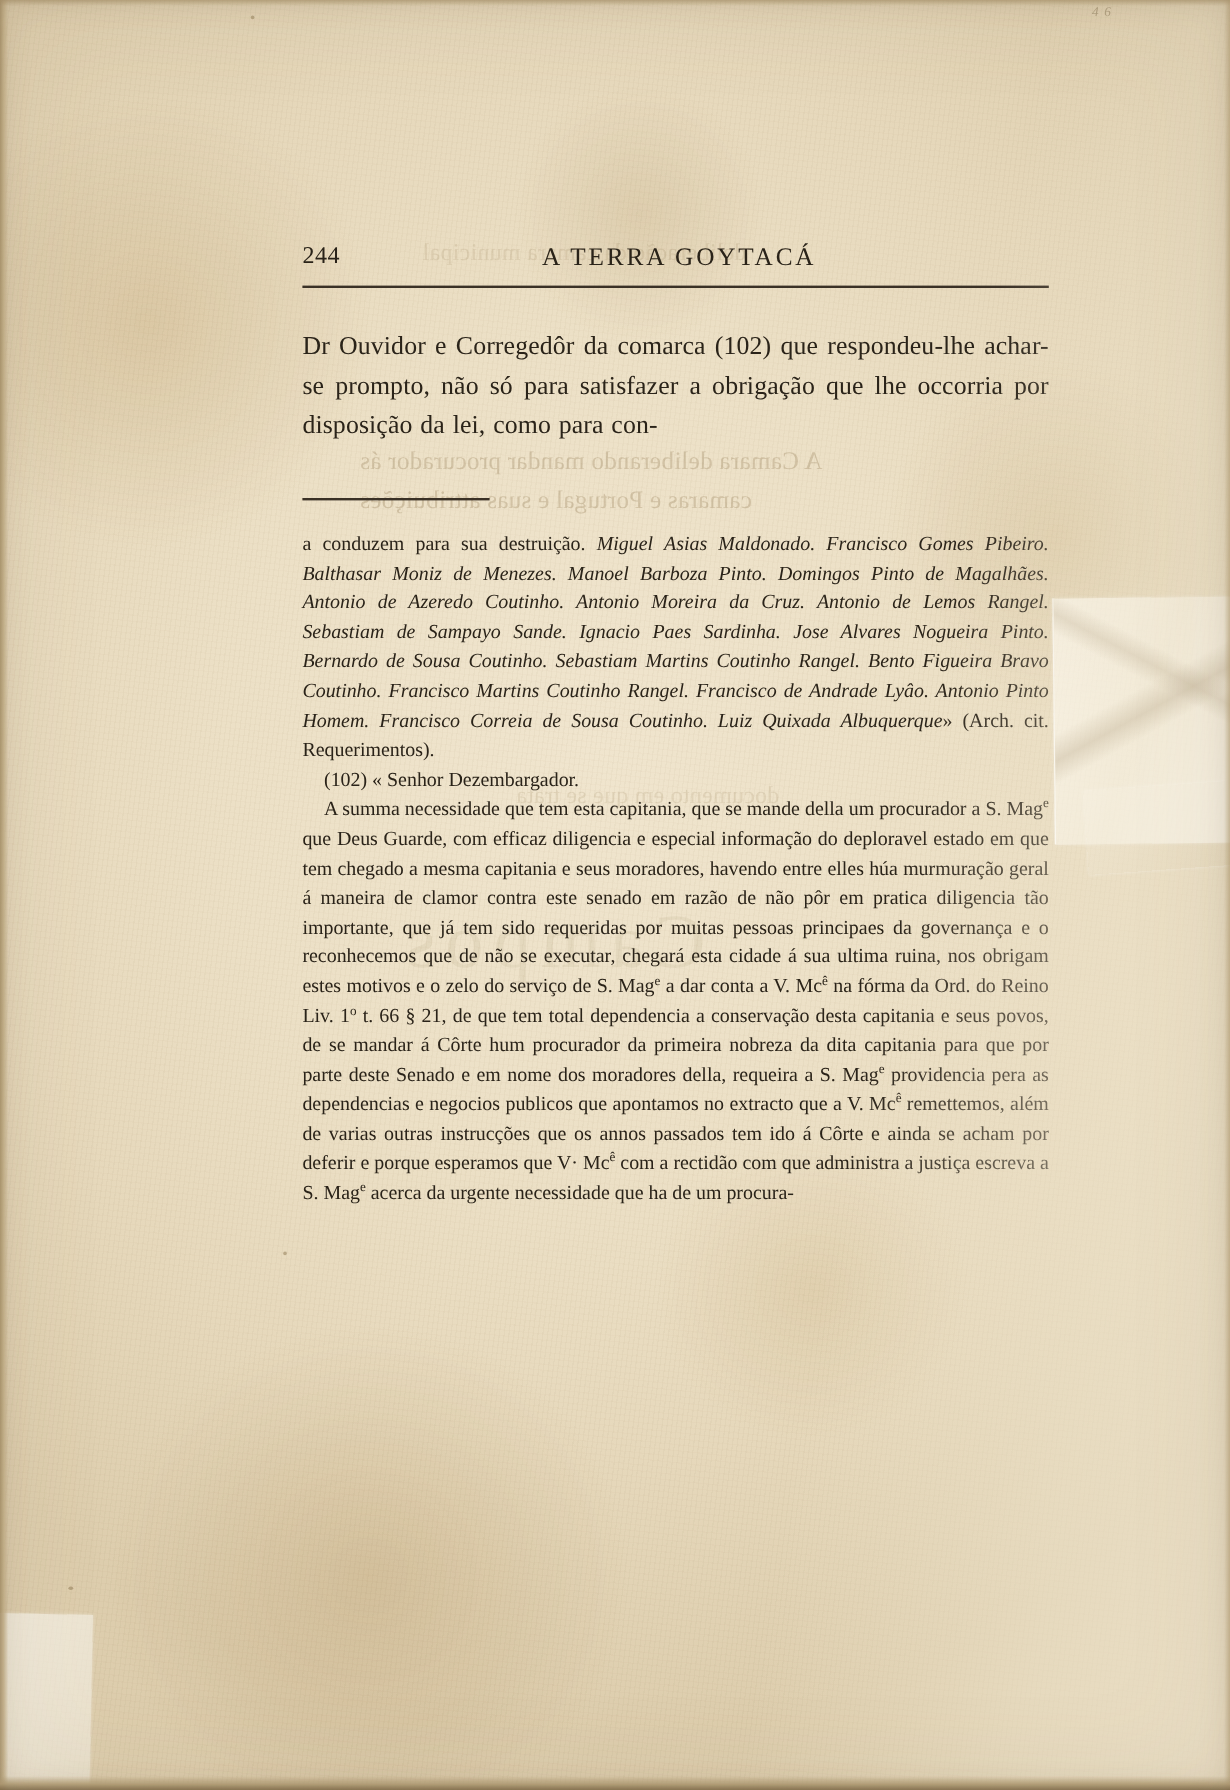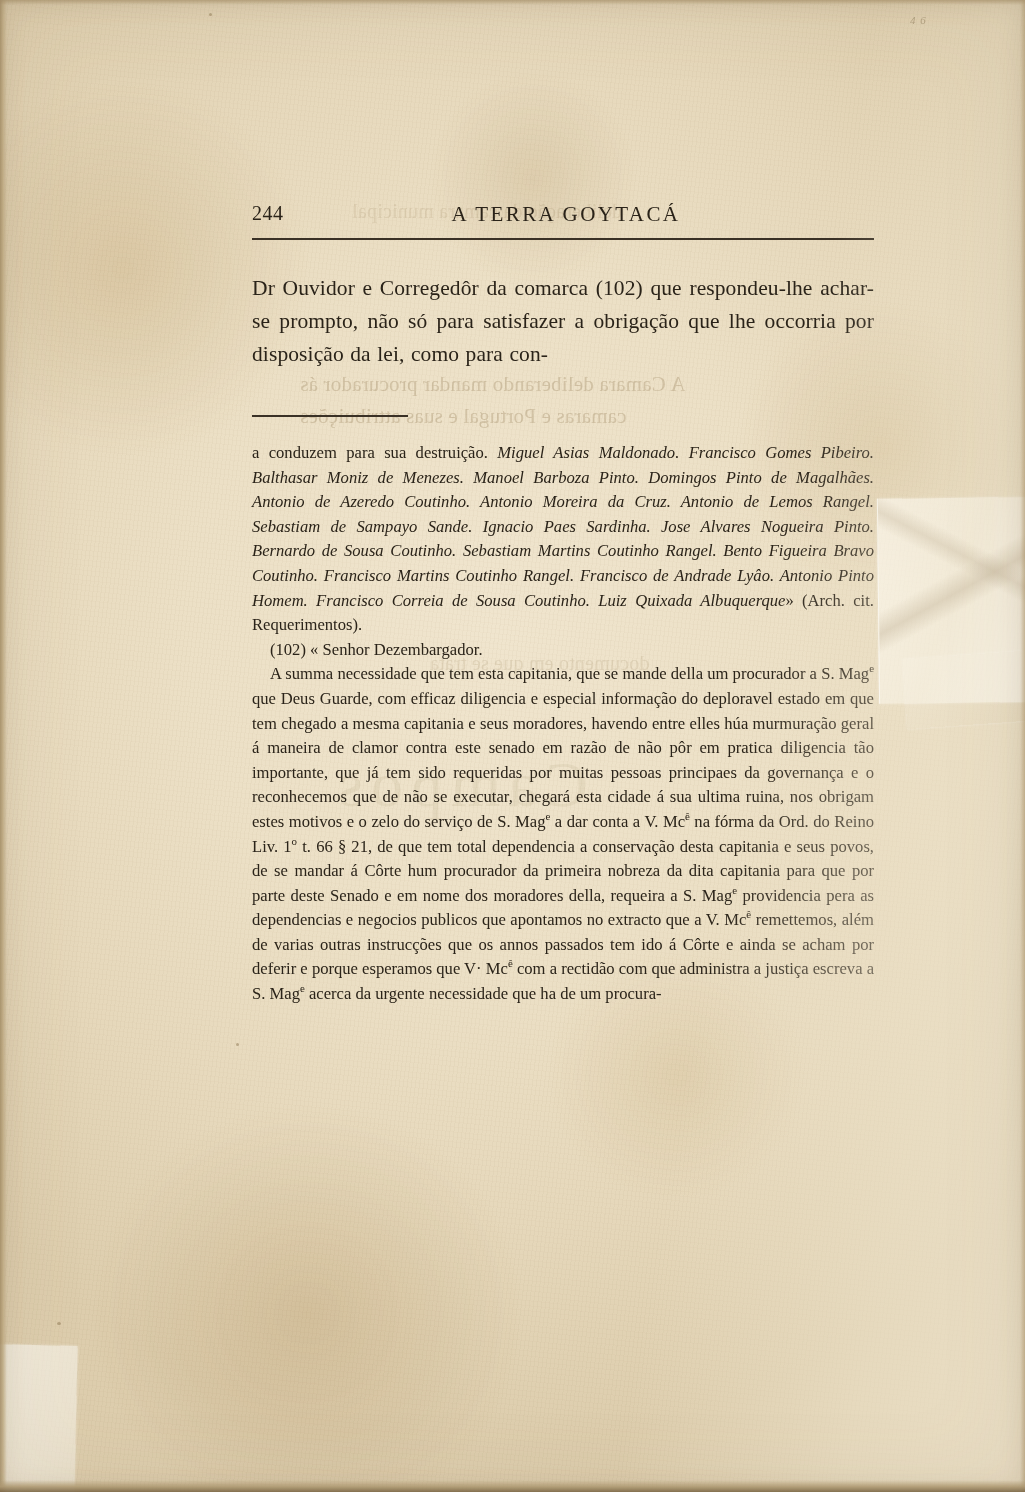--- a/index.html
+++ b/index.html
@@ -111,21 +111,21 @@
   }
   #showthru-1 { left: 300px; top: 372px; font-size: 21px; }
   #showthru-2 { left: 300px; top: 404px; font-size: 21px; }
   #showthru-3 { left: 352px; top: 200px; font-size: 20px; opacity: .16; }
   #showthru-4 { left: 430px; top: 652px; font-size: 20px; opacity: .16; }
   #showthru-5 { left: 330px; top: 748px; font-size: 64px; opacity: .10; letter-spacing: 8px; }
 
   
   #corner-mark {
     position: absolute;
-    left: 910px; top: 14px;
+    left: 910px; top: 4px;
     font-size: 11px;
     color: #8e7c5c;
     opacity: .55;
     letter-spacing: 1px;
     font-family: "Liberation Serif", serif;
     font-style: italic;
   }
   
   .speck { position: absolute; background: #8b7550; border-radius: 50%; opacity:.5; pointer-events:none; }
 

